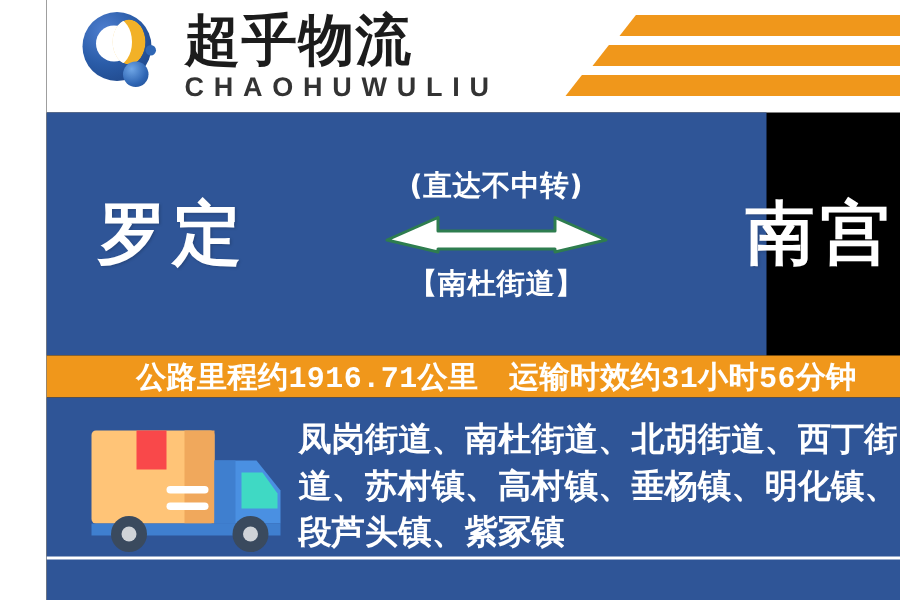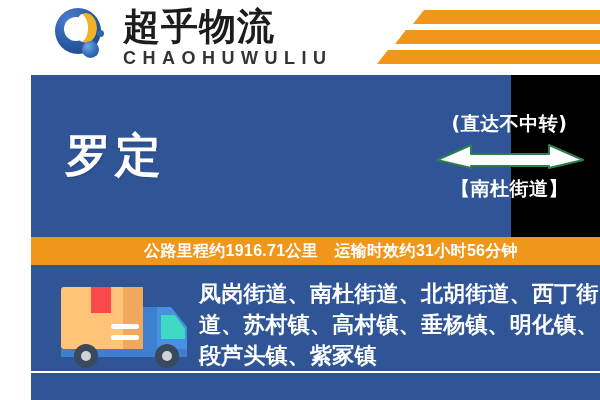--- a/index.html
+++ b/index.html
@@ -192,22 +192,22 @@
     position: absolute;
     left: 0; top: 237px;
     width: 600px;
     height: 28px;
     background: #f0971b;
     display: flex;
     align-items: center;
     justify-content: center;
   }
   .orange-text {
-    font-family: Liberation Sans, sans-serif;
-    font-size: 16px;
+    font-family: Liberation Mono, monospace;
+    font-size: 20px;
     font-weight: bold;
     color: #ffffff;
     white-space: nowrap;
     letter-spacing: 0.3px;
   }
 
   
   .bottom-panel {
     position: absolute;
     left: 0; top: 265px;
@@ -277,20 +277,21 @@
       <div class="route-mid">
         <div class="mid-top-label">(直达不中转)</div>
 
         <svg class="arrow-wrap" viewBox="0 0 150 30">
           <polygon points="2,19 36,4 36,13 114,13 114,4 148,19 114,27 114,25 36,25 36,27" fill="#ffffff" stroke="#2e7d4f" stroke-width="2" stroke-linejoin="round"></polygon>
         </svg>
 
         <div class="mid-bot-label">【南杜街道】</div>
       </div>
 
+      <div class="city">南宫</div>
 
     </div>
   </div>
 
   <div class="orange-bar">
     <div class="orange-text">公路里程约1916.71公里　运输时效约31小时56分钟</div>
   </div>
 
   <div class="bottom-panel">
 

